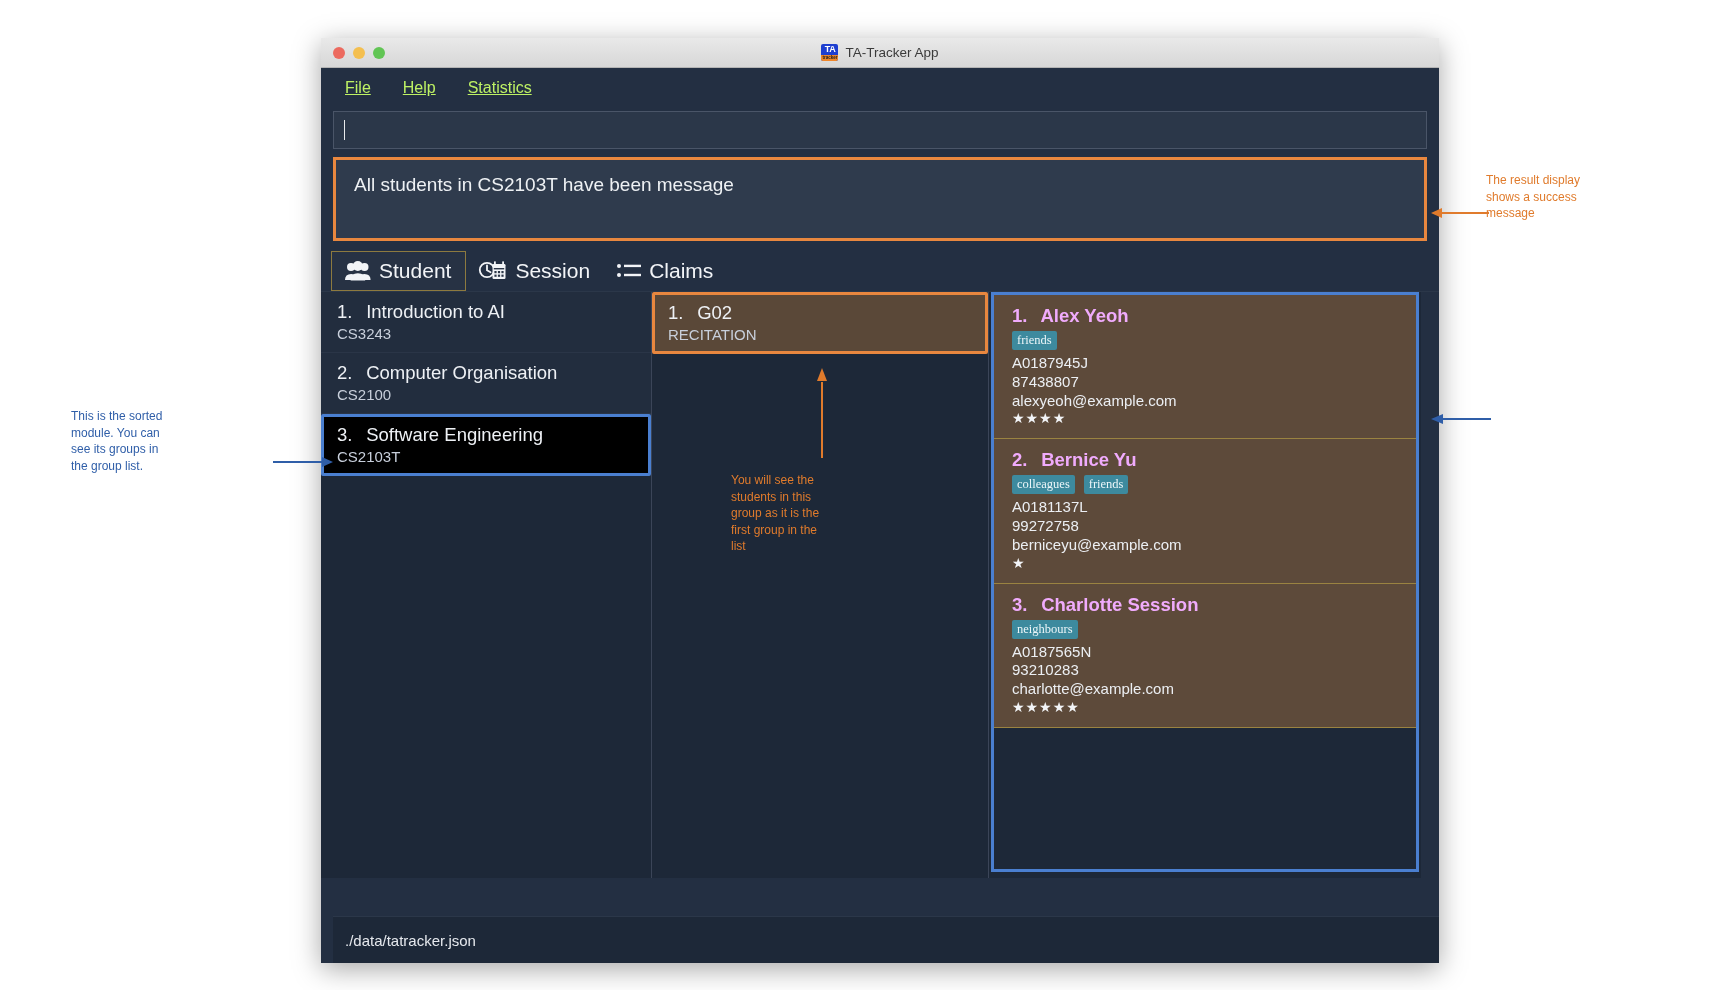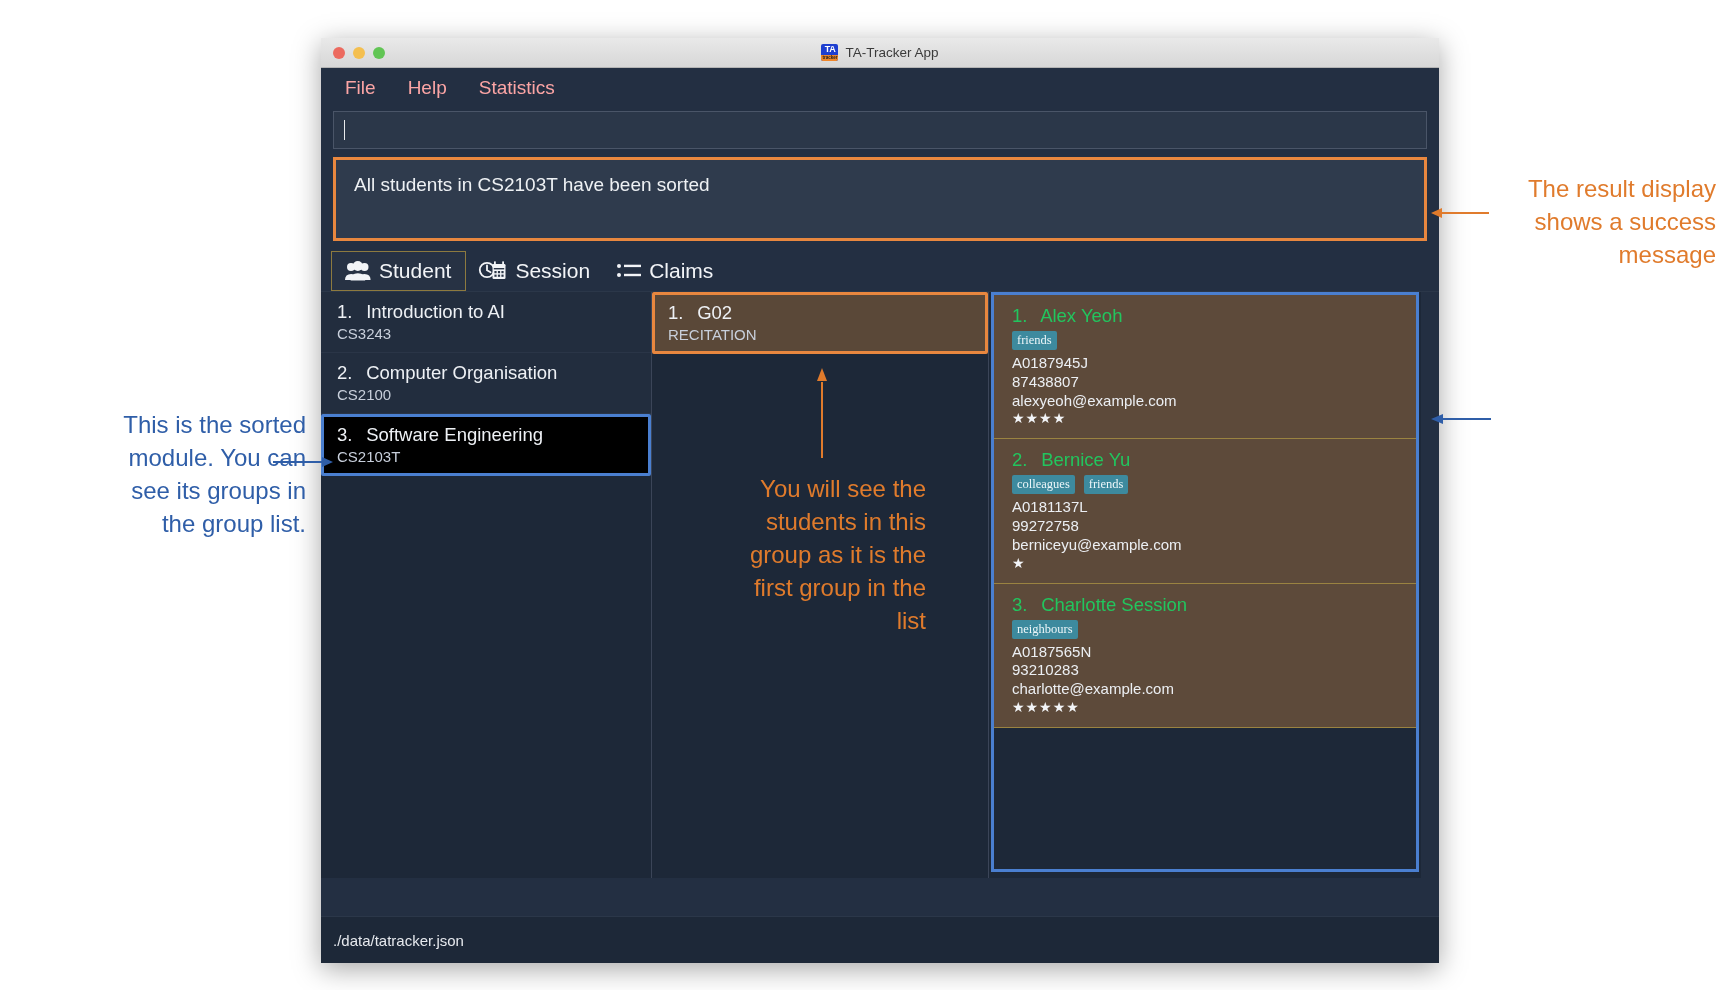--- a/index.html
+++ b/index.html
@@ -54,21 +54,21 @@
   }
   .title-text { font-size:13.5px; color:#3b3b3b; }
 
   
   .menubar {
     height: 40px; background:#232f42;
     display:flex; align-items:center; gap:8px;
     padding-left: 12px;
   }
   .menu-item {
-    color:#fca5a5; font-size:19px; padding: 3px 12px; border-radius:3px;
+    color:#bef264; font-size:16px; padding: 3px 12px; border-radius:3px;text-decoration:underline;
   }
 
   
   .cmdwrap { padding: 3px 12px 0 12px; }
   .cmdbox {
     height: 36px; background:#2b3749;
     border: 1px solid #4a5568;
     display:flex; align-items:center; padding-left:10px;
   }
   .caret { width:1px; height:20px; background:#e8eaed; }
@@ -147,45 +147,45 @@
   .students-frame {
     position:absolute; left: 2px; top: 0px; right: 20px; bottom: 6px;
     border: 3px solid #4a7fd0;
     box-sizing:border-box;
   }
   .student-card {
     background:#5d4a3a;
     border-bottom: 1px solid #9a8341;
     padding: 10px 18px 12px 18px;
   }
-  .student-card .name { color:#22c55e; font-size:18.5px; margin-bottom:4px;}
+  .student-card .name { color:#f0abfc; font-size:18.5px; margin-bottom:4px;font-weight:bold;}
   .student-card .name .num { display:inline-block; min-width:24px; }
   .tags { display:flex; gap:9px; margin-bottom:4px; }
   .tag {
     background:#3d8a9e; color:#ecf6f9; font-size:12.5px;
     padding: 2px 5px; border-radius:2px;font-family:Liberation Serif, serif;
   }
   .sline { color:#eceff3; font-size:15px; line-height:1.25; }
   .stars { color:#f2f4f7; font-size:14px; letter-spacing:1px; }
 
   
   .footer {
-    position:absolute; left:0; right:0; bottom:0; height:46px;
+    position:absolute; left:12px; right:0; bottom:0; height:46px;
     background:#1d2838;
     display:flex; align-items:center;
     padding-left: 12px;
     border-top:1px solid #2b3749;
   }
   .footer-text { color:#e6e9ee; font-size:15px; }
 
   
   .anno {
     position:absolute;
-    font-size: 24px; line-height: 1.38;
-    text-align:right;
+    font-size: 12px; line-height: 1.38;
+    text-align:left;
   }
   .anno.blue { color:#2f5ea8; }
   .anno.orange { color:#e07b2c; }
   svg.arrow { position:absolute; overflow:visible; }
   .scroll-strip {
     position:absolute; right:0; top:0; width: 18px; bottom:0;
     background:#232f42;
   }
 </style>
 </head>
@@ -217,21 +217,21 @@
     </div>
 
     <div class="cmdwrap">
       <div class="cmdbox">
         <div class="caret"></div>
       </div>
     </div>
 
     <div class="resultwrap">
       <div class="resultbox">
-        <div class="result-text">All students in CS2103T have been sorted</div>
+        <div class="result-text">All students in CS2103T have been message</div>
       </div>
     </div>
 
     <div class="tabbar">
       <div class="tab active">
         <span class="ticon">
           <svg width="28" height="22" viewBox="0 0 28 22">
             <circle cx="7" cy="7" r="4" fill="#f2f4f7"></circle>
             <circle cx="20.5" cy="7" r="4" fill="#f2f4f7"></circle>
             <circle cx="13.8" cy="6" r="5" fill="#f2f4f7"></circle>

